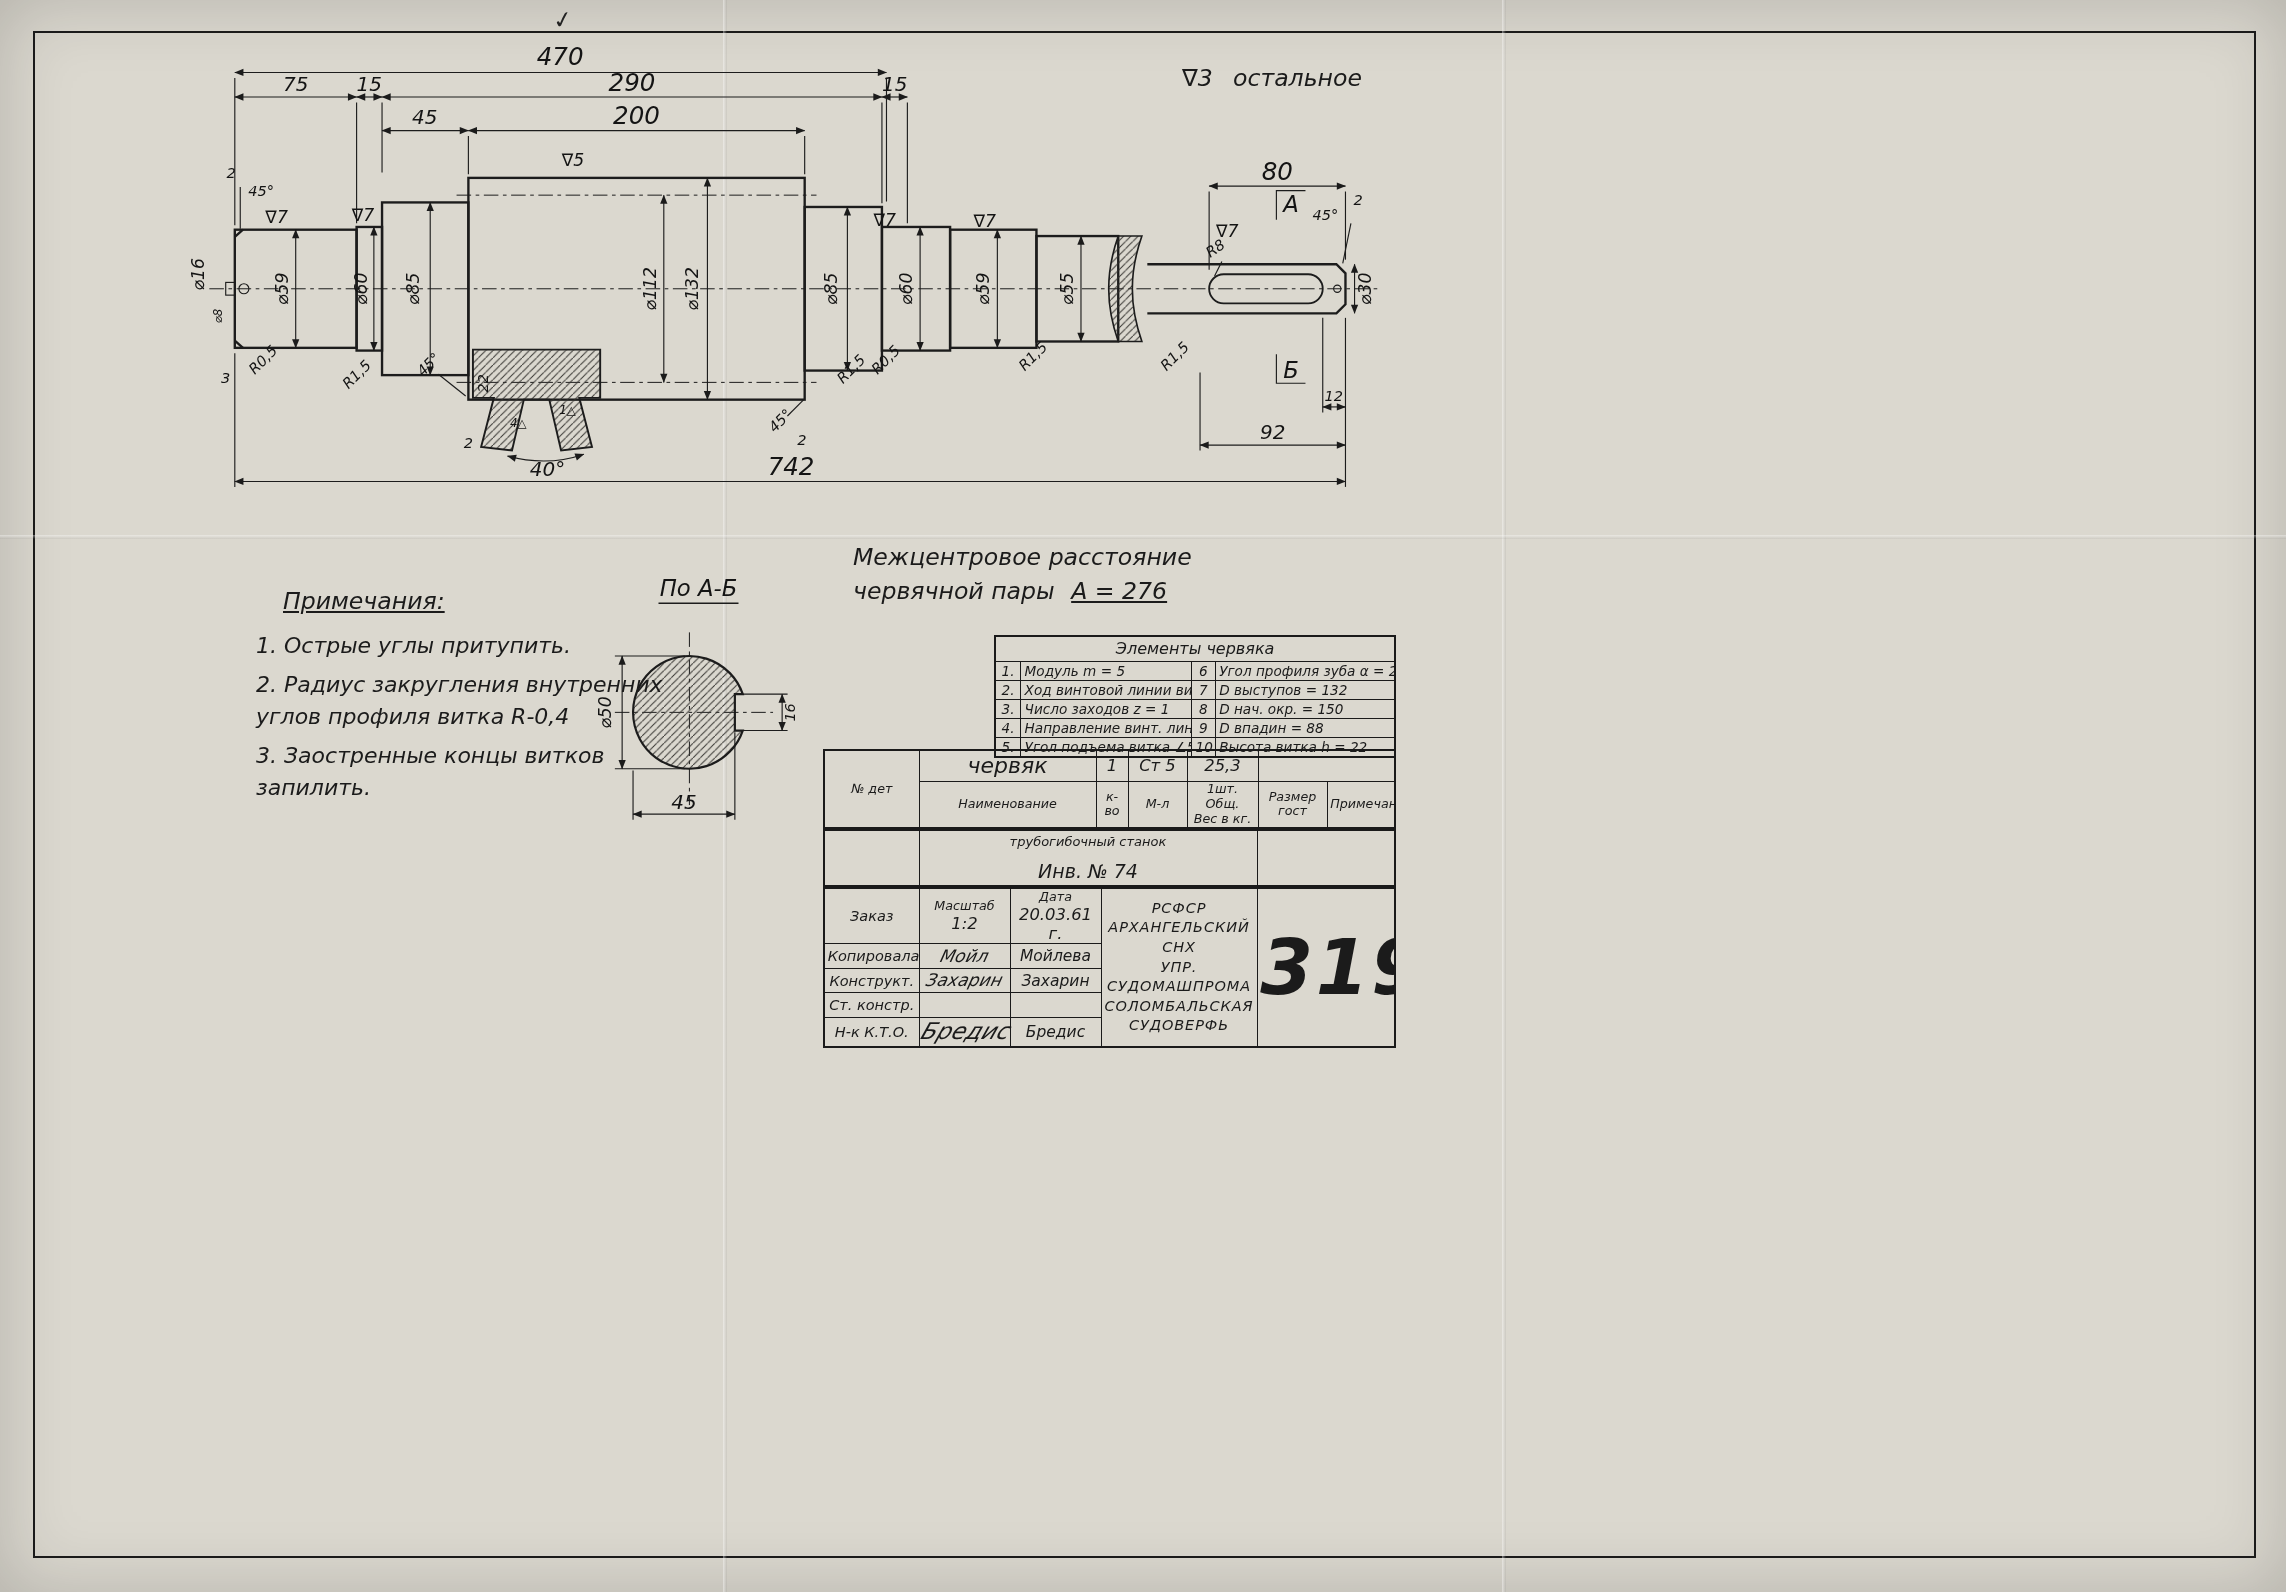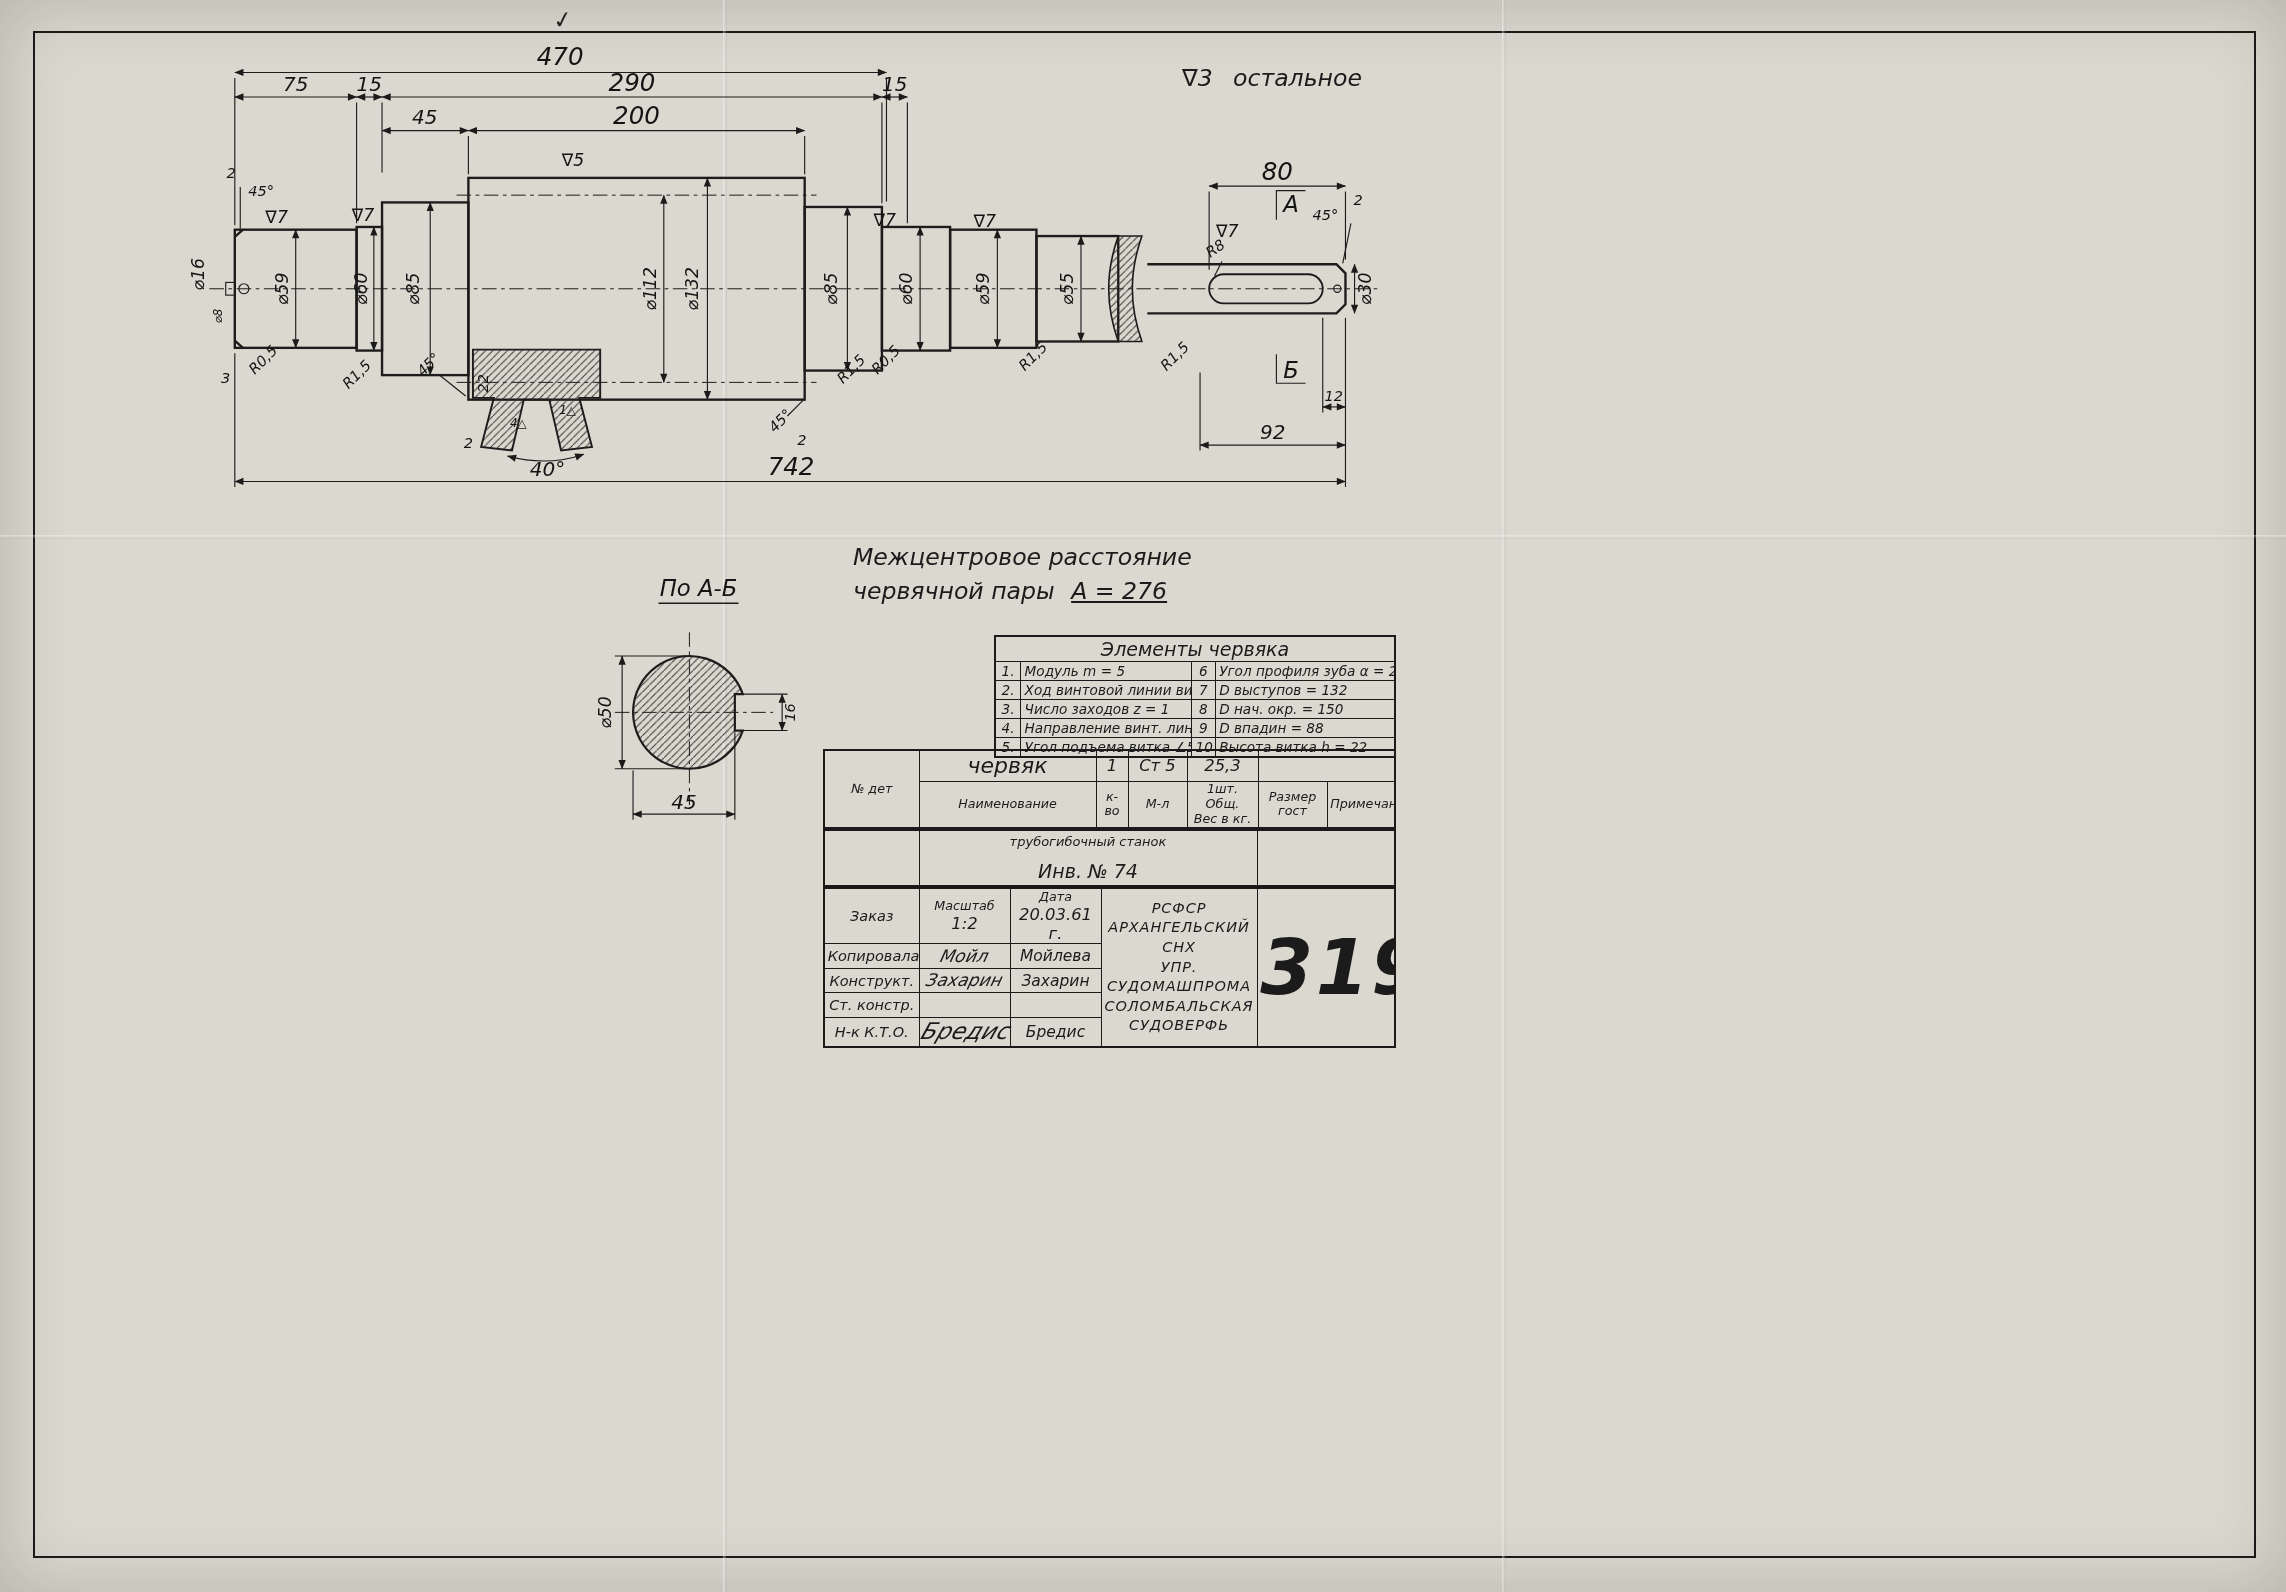--- a/index.html
+++ b/index.html
@@ -31,21 +31,21 @@
   .notes .nt { font-size:23.6px; text-decoration:underline; margin-bottom:14.5px; margin-left:27px; }
   .notes .ni { font-size:22px; line-height:1.45; margin-bottom:7.3px; }
 
   .cdist { position:absolute; left:853px; top:540px; font-style:italic; font-size:23.6px; line-height:1.45; }
   .cdist .val { text-decoration:underline; padding-left:9px; }
 
   table { border-collapse:collapse; table-layout:fixed; }
   .wtab { position:absolute; left:994px; top:635px; width:400px;
           border:2.2px solid #1a1a1a; background:transparent; font-style:italic; }
   .wtab td { border:1.3px solid #1a1a1a; font-size:13.6px; padding:0 3.6px; height:18px; white-space:nowrap; overflow:hidden; }
-  .wtab .hd { font-size:19px; text-align:center; height:23.6px; }
+  .wtab .hd { font-size:16px; text-align:center; height:23.6px; }
   .wtab .num { text-align:center; }
 
   .tblock { position:absolute; left:823px; top:749px; width:572px; }
   .tblock table { width:572px; border:2.2px solid #1a1a1a; }
   .tblock td { border:1.4px solid #1a1a1a; font-style:italic; text-align:center; vertical-align:middle;
                padding:0.9px 2.7px; overflow:hidden; }
   .pname { font-size:22px; }
   .pval  { font-size:16.4px; }
   .chead { font-size:12.7px; line-height:1.15; }
   .machine { font-size:13px; }
@@ -229,20 +229,26 @@
     <line class="thin" x1="199" y1="130" x2="248" y2="130"></line>
     <line class="thin" x1="199" y1="170" x2="248" y2="170"></line>
     <line class="thin" x1="242" y1="130" x2="242" y2="170" marker-start="url(#arr)" marker-end="url(#arr)"></line>
     <text class="ts" transform="rotate(-90 256 150)" x="256" y="150">16</text>
     <line class="thin" x1="78" y1="214" x2="78" y2="268"></line>
     <line class="thin" x1="190" y1="172" x2="190" y2="268"></line>
     <line class="thin" x1="78" y1="262" x2="190" y2="262" marker-start="url(#arr)" marker-end="url(#arr)"></line>
     <text class="td" x="134" y="256">45</text>
   </svg>
 
+  <div class="notes">
+    <div class="nt">Примечания:</div>
+    <div class="ni">1. Острые углы притупить.</div>
+    <div class="ni">2. Радиус закругления внутренних углов профиля витка R-0,4</div>
+    <div class="ni">3. Заостренные концы витков запилить.</div>
+  </div>
 
   <div class="cdist">
     <div>Межцентровое расстояние</div>
     <div>
       <span>червячной пары</span>
       <span class="val">А = 276</span>
     </div>
   </div>
 
   <table class="wtab">

